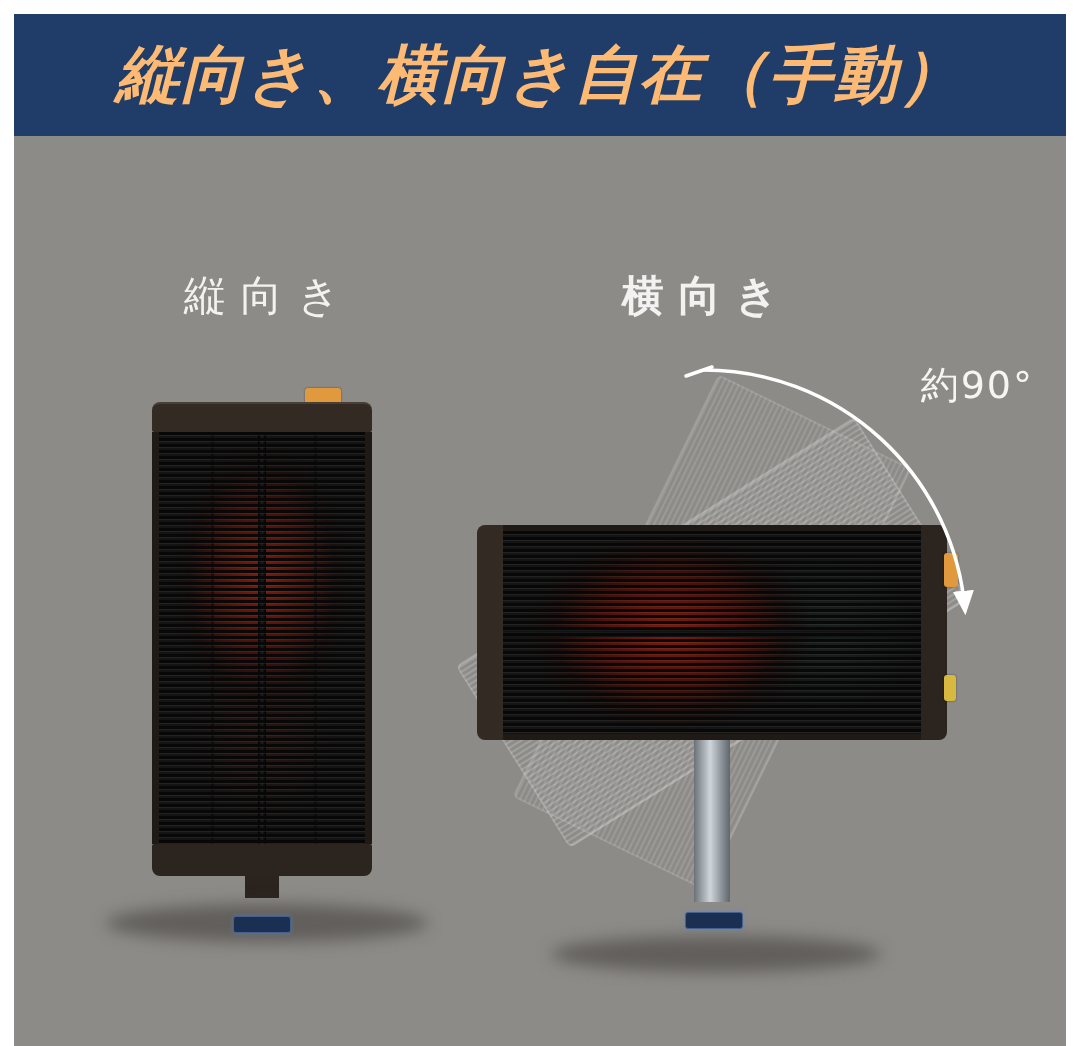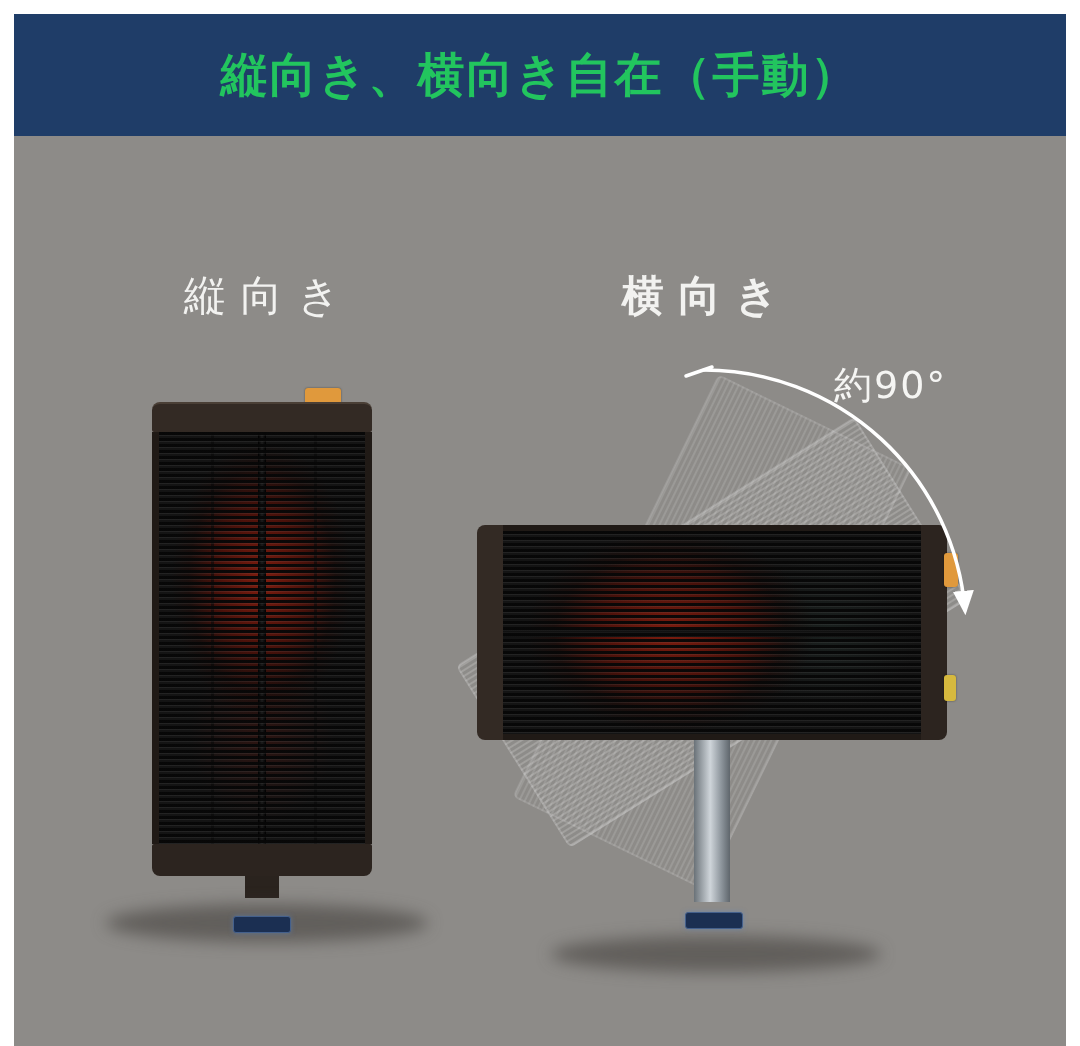--- a/index.html
+++ b/index.html
@@ -2,30 +2,30 @@
 <html><head>
 <meta charset="utf-8">
 <style>
   * { margin:0; padding:0; box-sizing:border-box; }
   html,body { background:#ffffff; font-family:"DejaVu Sans","Liberation Sans",sans-serif; }
   .page { position:relative; width:1080px; height:1046px; background:#ffffff; overflow:hidden; margin:0 auto; }
 
   
   .banner { position:absolute; left:14px; top:14px; width:1052px; height:122px;
             background:#1f3d68; display:flex; align-items:center; justify-content:center; }
-  .banner-title { color:#22c55e; font-size:47px; font-weight:bold; letter-spacing:2px; white-space:nowrap; }
+  .banner-title { color:#fdba74; font-size:63px; font-weight:bold; letter-spacing:2px; white-space:nowrap;font-style:italic; }
 
   
   .stage { position:absolute; left:14px; top:136px; width:1052px; height:910px; background:#8d8b88; }
 
   .fig-label { position:absolute; color:#f2f2f0; font-size:42px; letter-spacing:0.35em; text-indent:0.35em;
                text-align:center; width:300px; }
   .label-v { left:98px;  top:132px; }
   .label-h { left:536px; top:132px;font-weight:bold; }
-  .angle-label { position:absolute; left:820px; top:224px; width:200px; text-align:left;
+  .angle-label { position:absolute; left:820px; top:224px; width:200px; text-align:right;
                  color:#f5f5f3; font-size:38px; letter-spacing:2px; }
 
   .arc-svg { position:absolute; left:0; top:0; width:1052px; height:910px; z-index:8; pointer-events:none; }
 
   
   .part { position:absolute; }
   .cap  { background:#332a24; }
   .grill-bg { background:#141414; overflow:hidden; position:absolute; }
   .glow { position:absolute; inset:0;
           background:

